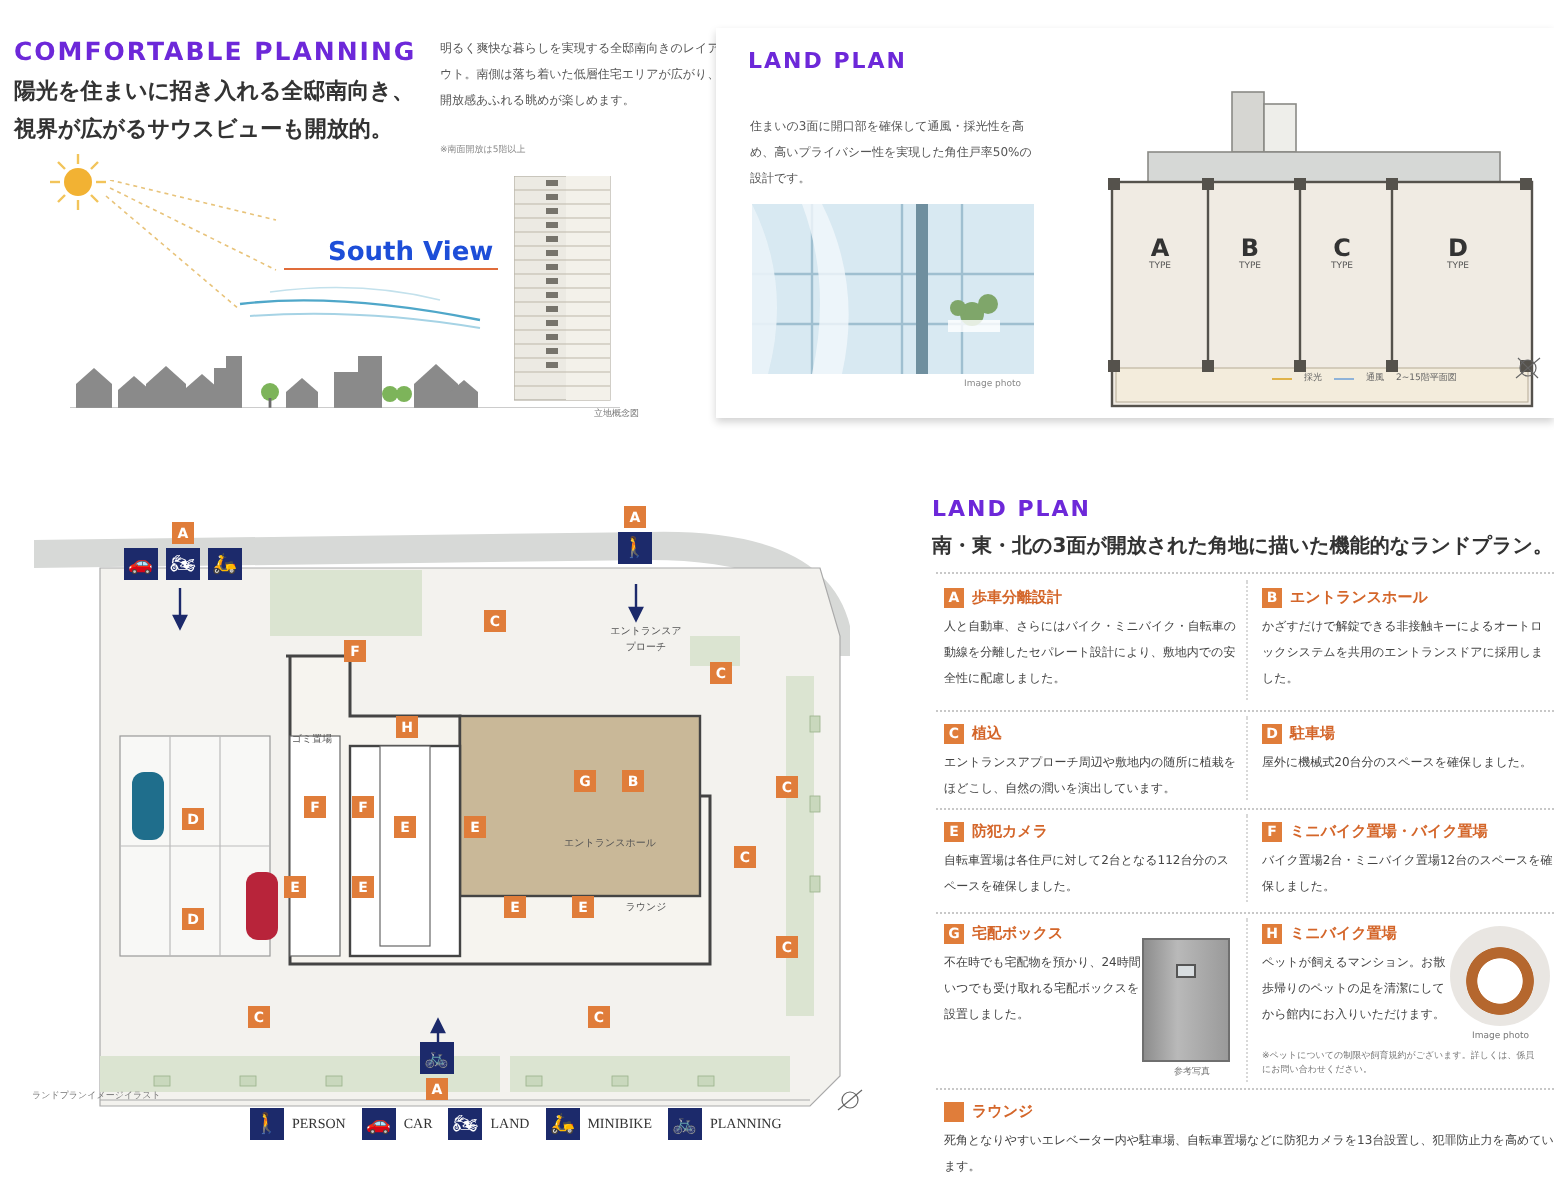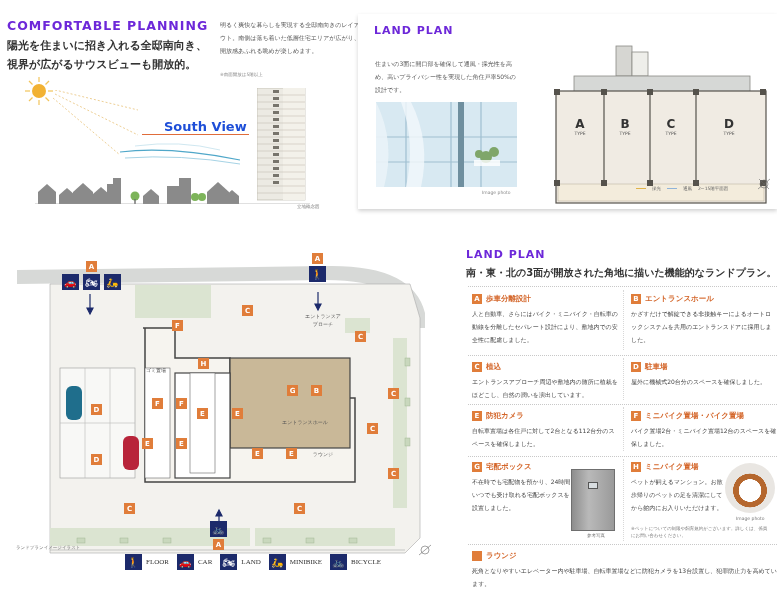--- a/index.html
+++ b/index.html
@@ -326,37 +326,37 @@
 <div class="map-label" style="left:303px;top:312px;width:40px">エントランスアプローチ</div>
 <div class="map-label" style="left:275px;top:418px;width:60px">エントランスホール</div>
 <div class="map-label" style="left:308px;top:450px;width:30px">ラウンジ</div>
 <div class="map-label" style="left:145px;top:366px;width:22px">ゴミ置場</div>
 
 <div class="abs" id="map-caption">ランドプランイメージイラスト</div>
 
 <div class="abs" id="legend">
   <div class="leg-item">
     <span class="leg-icon">🚶</span>
-    <span>FLOOR</span>
+    <span>PERSON</span>
   </div>
   <div class="leg-item">
     <span class="leg-icon">🚗</span>
     <span>CAR</span>
   </div>
   <div class="leg-item">
     <span class="leg-icon">🏍</span>
     <span>LAND</span>
   </div>
   <div class="leg-item">
     <span class="leg-icon">🛵</span>
     <span>MINIBIKE</span>
   </div>
   <div class="leg-item">
     <span class="leg-icon">🚲</span>
-    <span>BICYCLE</span>
+    <span>PLANNING</span>
   </div>
 </div>
 
 <div class="abs eng-title" id="lp-title">LAND PLAN</div>
 <div class="abs jp-head" id="lp-headline">南・東・北の3面が開放された角地に描いた機能的なランドプラン。</div>
 
 <div class="abs dotline" style="left:468px;top:286px;width:309px"></div>
 <div class="vsep" style="top:290px;height:60px"></div>
 <div class="feat" style="left:472px;top:294px;width:148px">
   <div class="feat-head">

